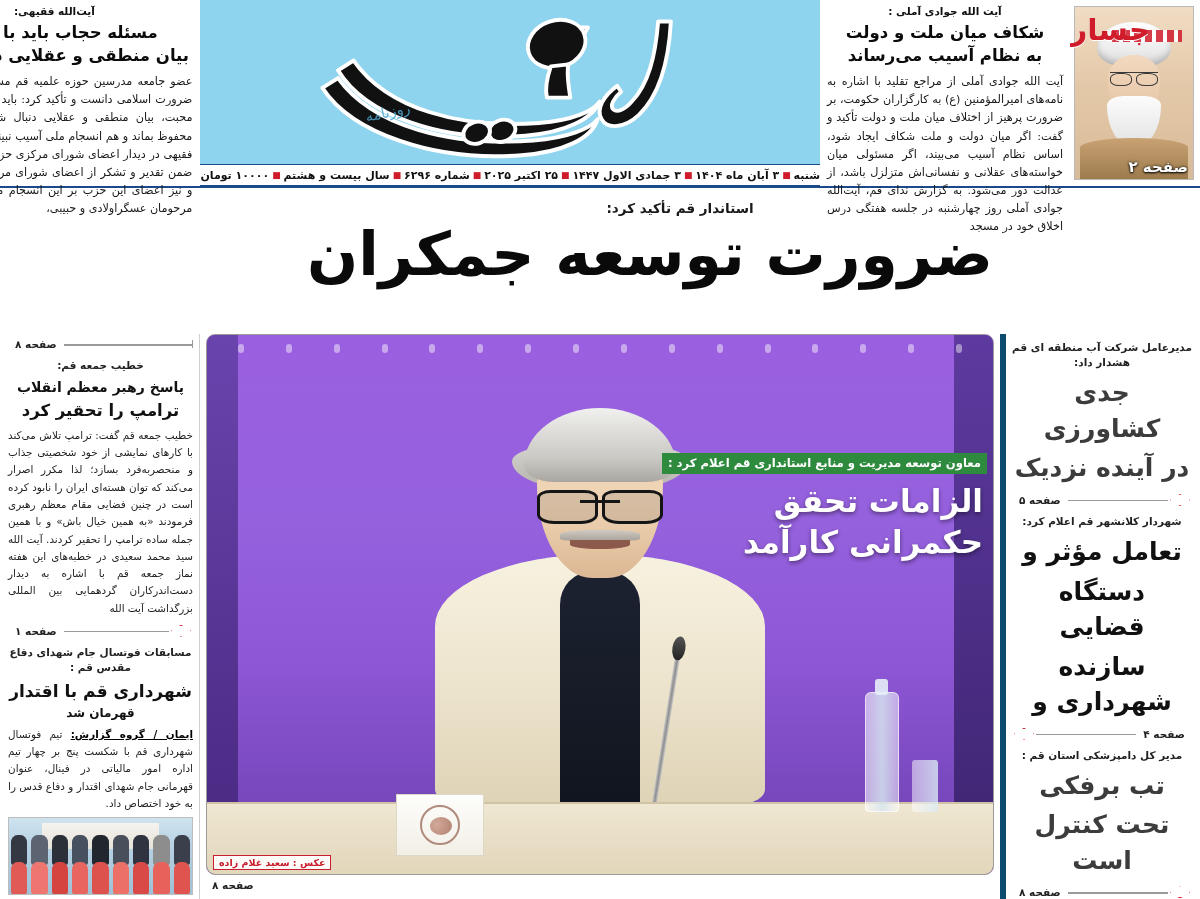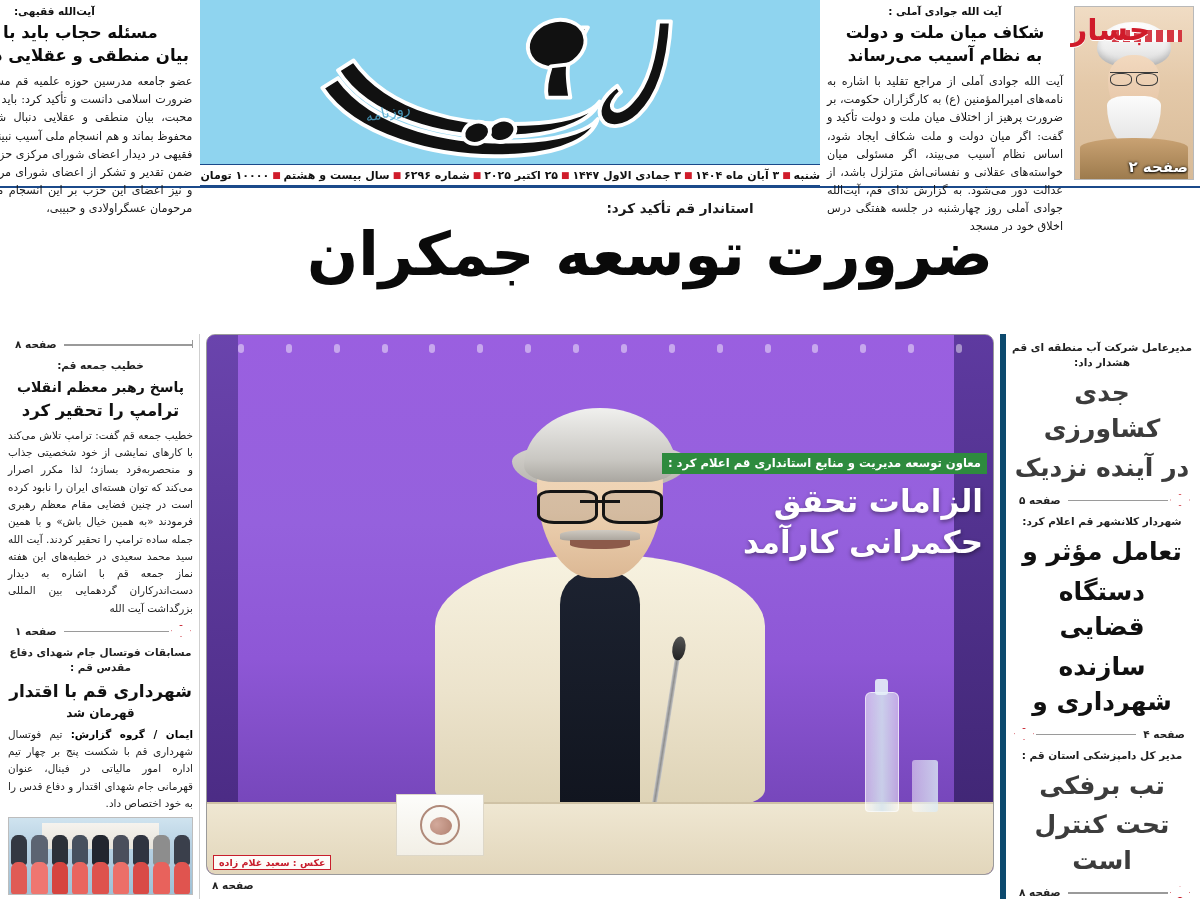--- a/index.html
+++ b/index.html
@@ -140,21 +140,21 @@
   .col-main  { flex:1 1 auto; padding:0 6px; position:relative; }
 
   .side-kicker { font-size:10.5px; color:#222; text-align:center; font-weight:600; line-height:1.45; margin:6px 0 5px 0; }
   .side-head {
     font-size:25px; font-weight:bold; color:#3c3c3c; text-align:center;
     line-height:1.42; margin:0 0 4px 0; letter-spacing:-.5px;
   }
   .side-head.dark { color:#111; }
   .side-head.sm { font-size:19px; line-height:1.4; }
   .side-body { font-size:10.4px; line-height:1.66; color:#1d1d1d; text-align:justify; text-align-last:right; }
-  .side-body .lead { font-weight:bold; color:#000; }
+  .side-body .lead { font-weight:bold; color:#000;text-decoration:underline; }
 
   
   .divider { position:relative; height:16px; margin:6px 0 2px 0; display:flex; align-items:center; }
   .divider .line { position:absolute; left:0; right:0; top:50%; height:1.5px; background:#9a9a9a; }
   .divider .cap-l, .divider .cap-r { position:absolute; top:calc(50% - 4px); width:1.5px; height:8px; background:#9a9a9a; }
   .divider .cap-l { left:0; } .divider .cap-r { right:0; }
   .divider .dlabel {
     position:relative; background:#fff; padding:0 7px; font-size:10.5px;
     font-weight:bold; color:#222; z-index:2;
   }

